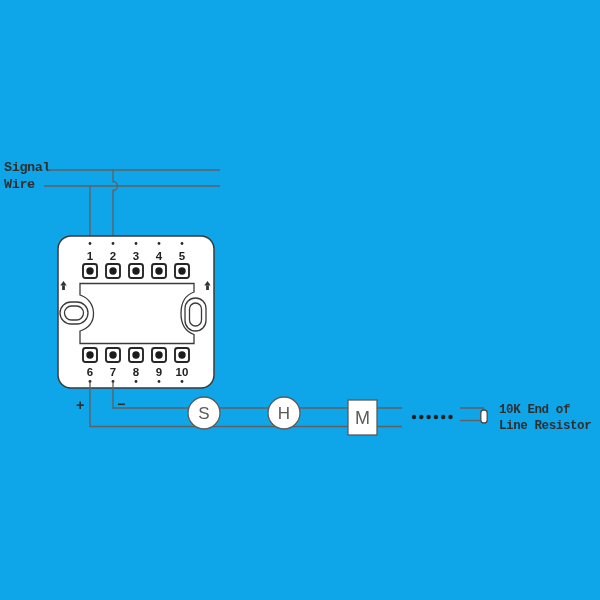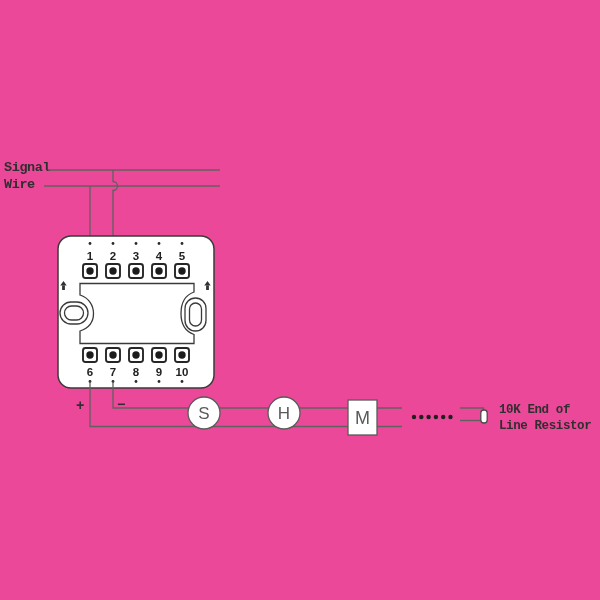--- a/index.html
+++ b/index.html
@@ -1,19 +1,19 @@
 <!DOCTYPE html>
 <html><head>
 <meta charset="utf-8">
 <style>
   html,body{margin:0;padding:0;background:#ffffff;}
   .stage{
     position:relative;
     width:600px;height:600px;
-    background:#ec4899;
+    background:#0ea5e9;
     overflow:hidden;
     font-family:"Liberation Sans",sans-serif;
   }
   svg{display:block;}
   .mono{
     font-family:"Liberation Mono","DejaVu Sans Mono",monospace;
     font-weight:bold;
     letter-spacing:-0.4px;
   }
   .num{

